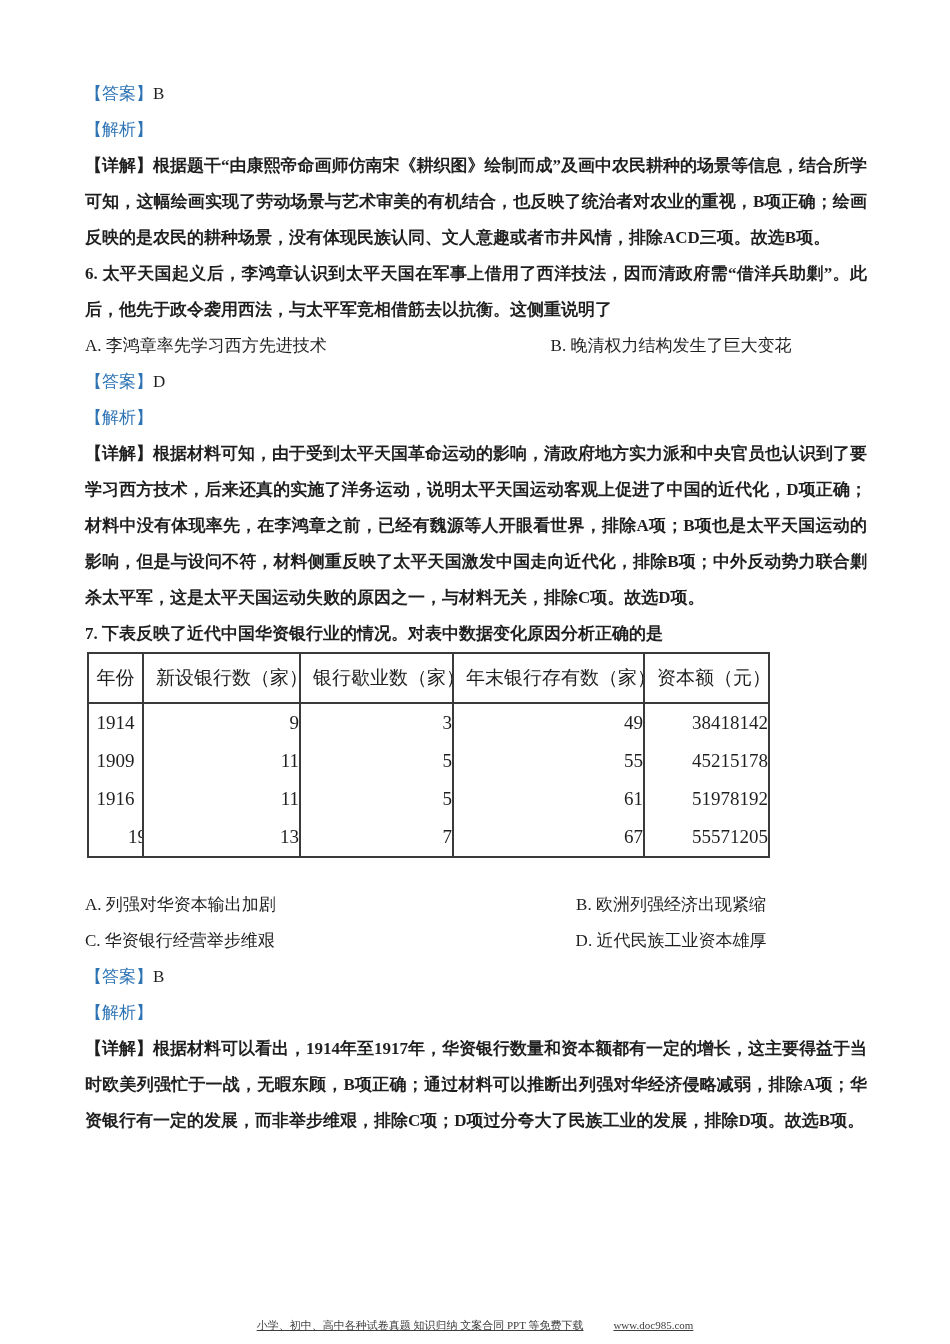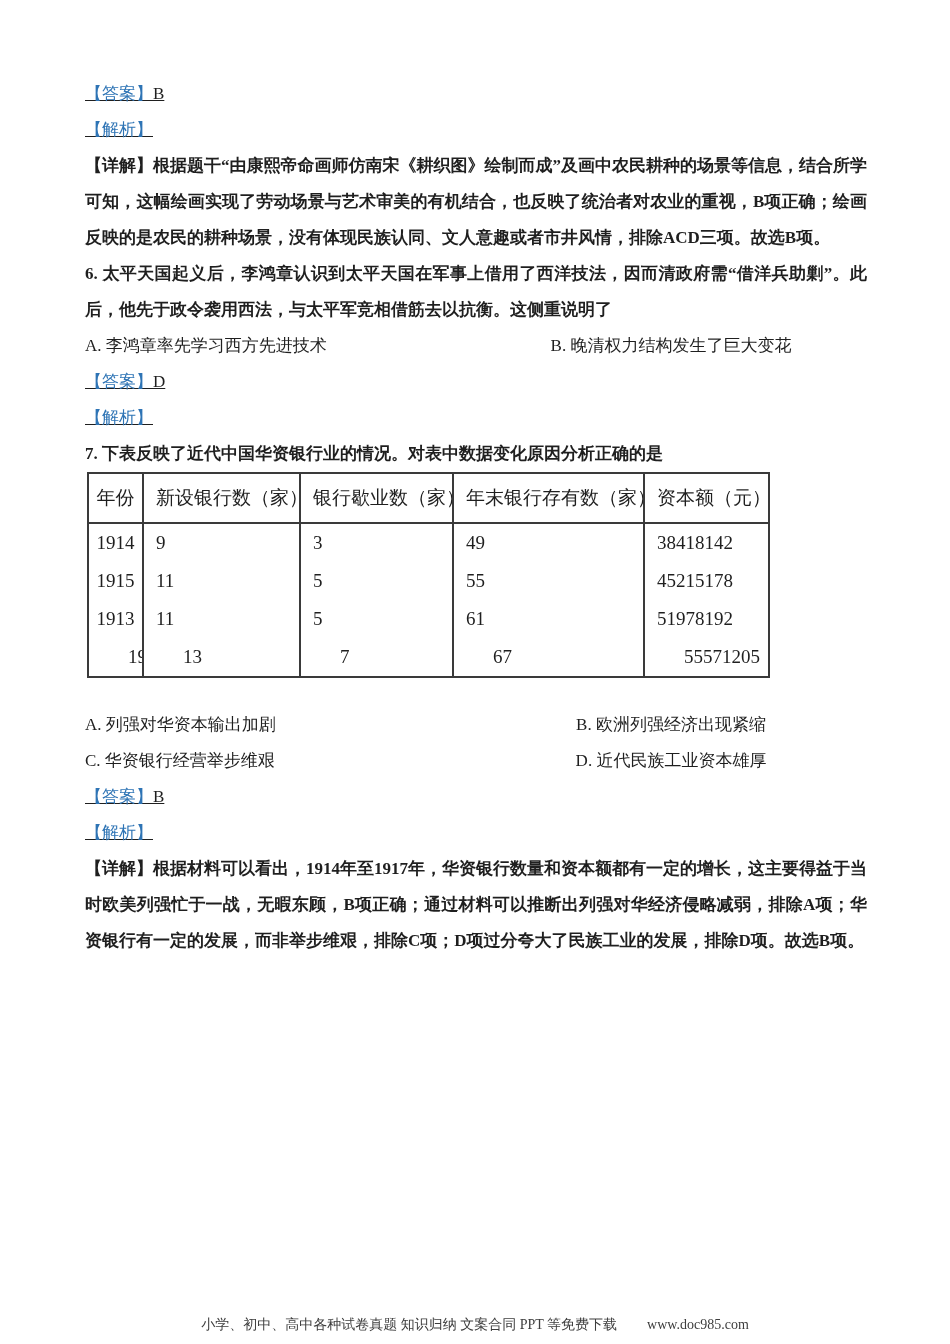--- a/index.html
+++ b/index.html
@@ -19,21 +19,21 @@
   }
   .content {
     position: absolute;
     left: 85px;
     top: 76px;
     width: 782px;
     font-size: 17px;
     line-height: 36px;
   }
   p { margin: 0; }
-  .line { white-space: nowrap; text-decoration: underline; }
+  .line { white-space: nowrap; }
   .para { text-align: justify; font-weight: bold; }
   .label-blue { color: #2E74B5; }
   .answer-letter { color: #1f1f1f; }
 
   .opt-row {
     display: flex;
     align-items: baseline;
     line-height: 36px;
   }
   .opt-left { width: 390px; flex: 0 0 390px; }
@@ -46,21 +46,21 @@
     margin-left: 2px;
     border-collapse: collapse;
     font-size: 19px;
     margin-bottom: 29px;
   }
   table.bank-table th,
   table.bank-table td {
     border-left: 2px solid #3a3a3a;
     border-right: 2px solid #3a3a3a;
     font-weight: normal;
-    text-align: left;
+    text-align: right;
     padding: 0 0 0 12px;
     vertical-align: middle;
     overflow: hidden;
     white-space: nowrap;
   }
   table.bank-table thead th {
     height: 48px;
     border-top: 2px solid #3a3a3a;
     border-bottom: 2px solid #3a3a3a;
   }
@@ -68,24 +68,25 @@
   table.bank-table tbody tr:last-child td { border-bottom: 2px solid #3a3a3a; padding-left: 39px; }
   table.bank-table th.col-year,
   table.bank-table td.col-year { text-align: center; padding: 0; }
 
   .footer {
     position: absolute;
     left: 0;
     top: 1312px;
     width: 950px;
     text-align: center;
-    font-size: 14px;
+    font-size: 11px;
     line-height: 26px;
     color: #3d3d3d;
     white-space: nowrap;
+    text-decoration: underline;
   }
   .footer .site { margin-left: 30px; }
 </style>
 </head>
 <body>
 
 <div class="page">
   <div class="content">
 
     <p class="line">
@@ -100,20 +101,21 @@
     <div class="opt-row">
       <span class="opt-left">A. 李鸿章率先学习西方先进技术</span>
       <span class="opt-right">B. 晚清权力结构发生了巨大变花</span>
     </div>
     <p class="line">
       <span class="label-blue">【答案】</span><span class="answer-letter">D</span>
     </p>
     <p class="line">
       <span class="label-blue">【解析】</span>
     </p>
+    <p class="para">【详解】根据材料可知，由于受到太平天国革命运动的影响，清政府地方实力派和中央官员也认识到了要学习西方技术，后来还真的实施了洋务运动，说明太平天国运动客观上促进了中国的近代化，D项正确；材料中没有体现率先，在李鸿章之前，已经有魏源等人开眼看世界，排除A项；B项也是太平天国运动的影响，但是与设问不符，材料侧重反映了太平天国激发中国走向近代化，排除B项；中外反动势力联合剿杀太平军，这是太平天国运动失败的原因之一，与材料无关，排除C项。故选D项。</p>
 
     <p class="para">7. 下表反映了近代中国华资银行业的情况。对表中数据变化原因分析正确的是</p>
 
     <table class="bank-table">
       <colgroup>
         <col style="width:55px">
         <col style="width:157px">
         <col style="width:153px">
         <col style="width:191px">
         <col style="width:125px">
@@ -129,28 +131,28 @@
       </thead>
       <tbody>
         <tr>
           <td class="col-year">1914</td>
           <td>9</td>
           <td>3</td>
           <td>49</td>
           <td>38418142</td>
         </tr>
         <tr>
-          <td class="col-year">1915</td>
+          <td class="col-year">1909</td>
           <td>11</td>
           <td>5</td>
           <td>55</td>
           <td>45215178</td>
         </tr>
         <tr>
-          <td class="col-year">1913</td>
+          <td class="col-year">1916</td>
           <td>11</td>
           <td>5</td>
           <td>61</td>
           <td>51978192</td>
         </tr>
         <tr>
           <td class="col-year">1917</td>
           <td>13</td>
           <td>7</td>
           <td>67</td>

